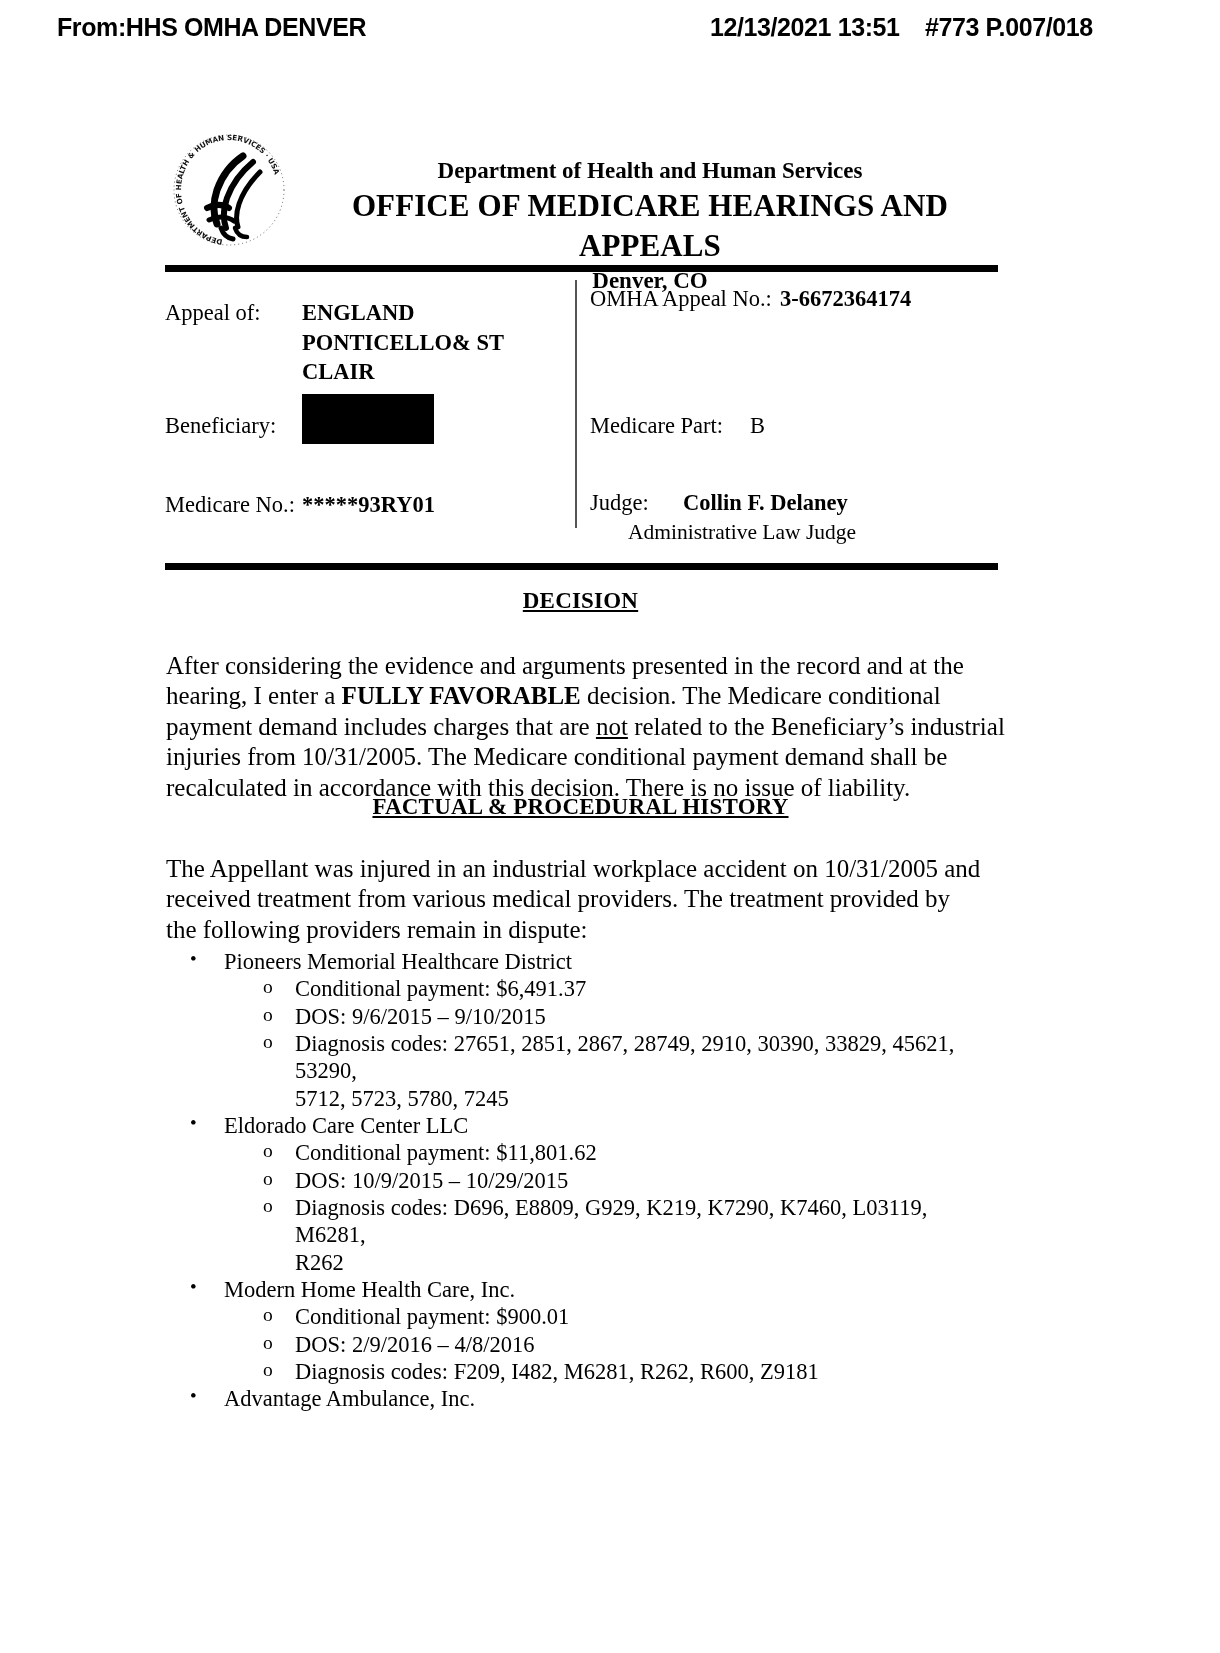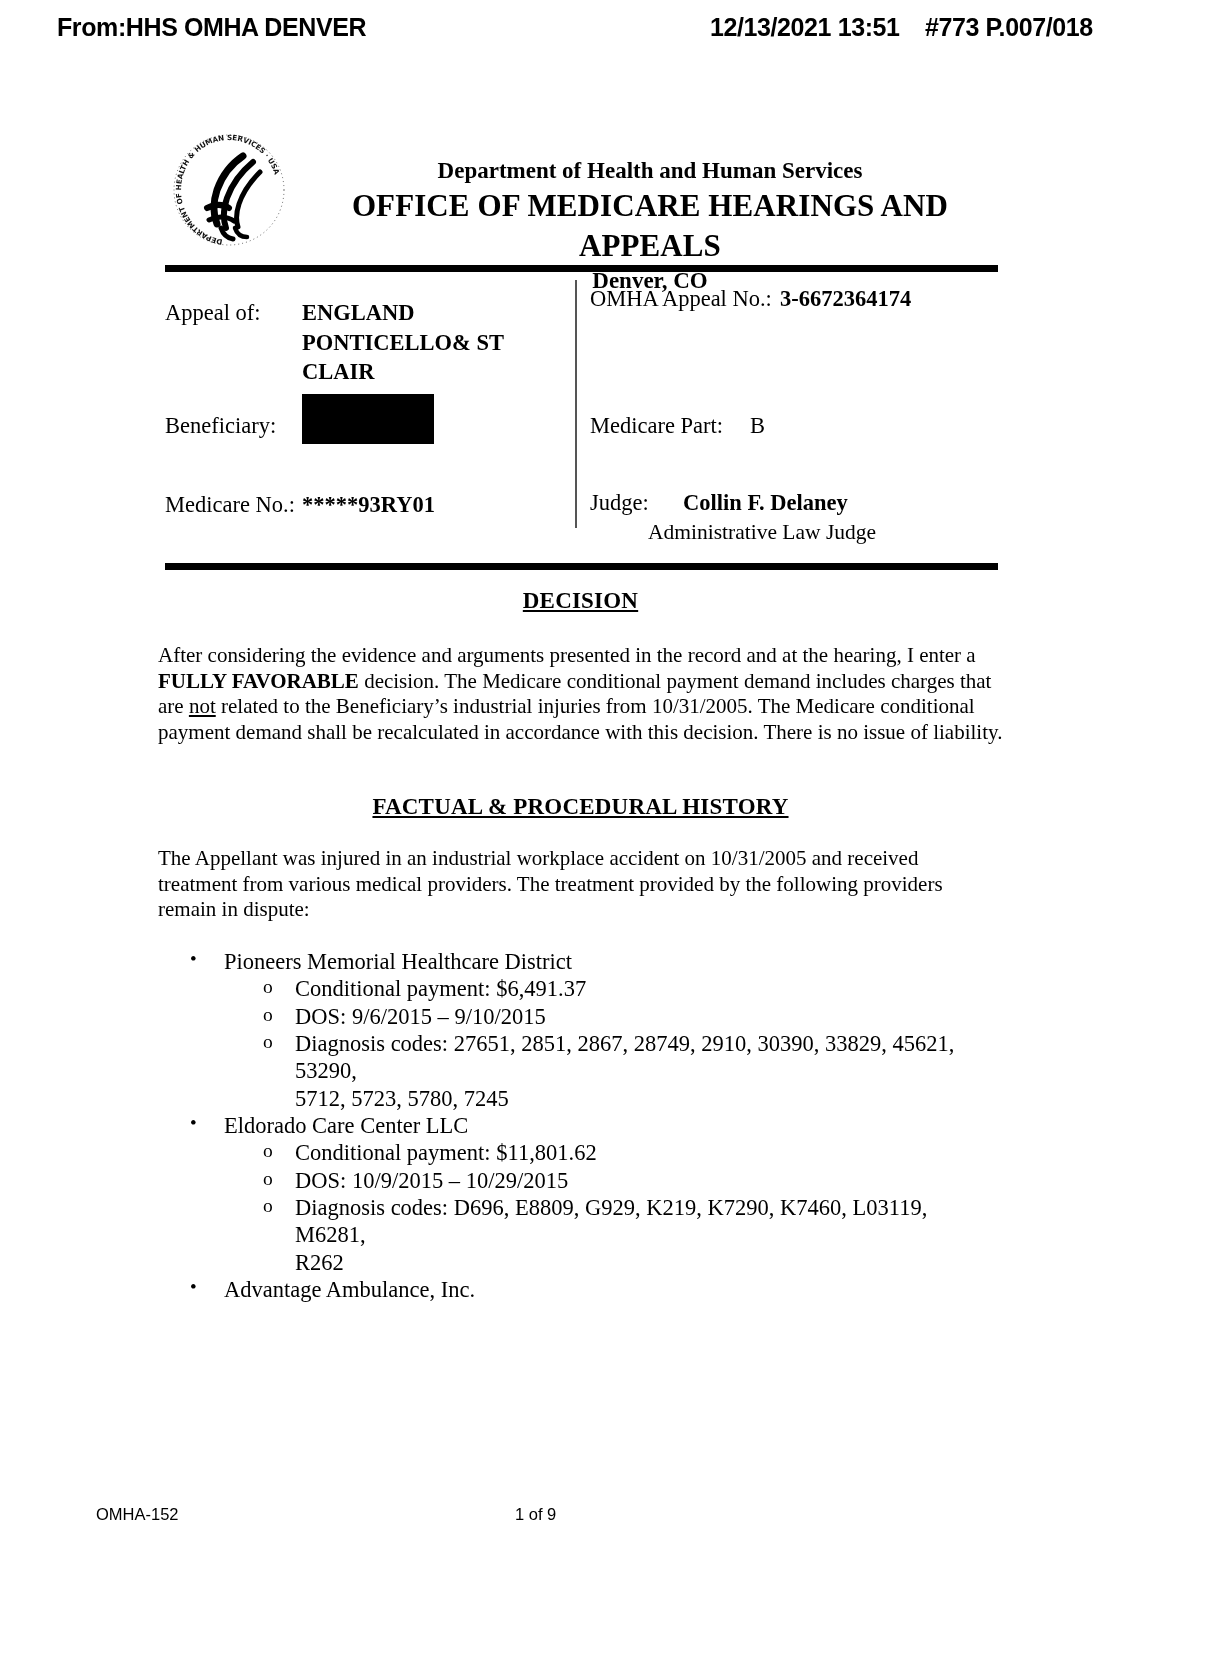--- a/index.html
+++ b/index.html
@@ -181,21 +181,21 @@
   .row-omha .cap-label { width: 190px; }
 
   .row-part { position: absolute; left: 0; top: 133px; width: 420px; }
   .row-part .cap-label { width: 160px; }
 
   .row-before { position: absolute; left: 0; top: 210px; width: 420px; }
   .row-before .cap-label { width: 93px; }
   .row-before .alj-name { font-weight: bold; }
   .row-before .alj-title {
     display: block;
-    margin-left: 58px;
+    margin-left: 38px;
     font-weight: normal;
     font-size: 21.5px;
   }
 
   
   .content {
     position: absolute;
     left: 158px;
     top: 588px;
     width: 845px;
@@ -205,22 +205,22 @@
     text-align: center;
     font-size: 23px;
     font-weight: bold;
     text-decoration: underline;
     letter-spacing: 0.2px;
   }
   .head-decision { position: absolute; left: 0; top: 0; width: 845px; }
   .head-history  { position: absolute; left: 0; top: 206px; width: 845px; }
 
   p.para {
-    margin: 0;
-    font-size: 21px;
+    margin: 8px;
+    font-size: 25px;
     line-height: 1.215;
     text-align: left;
   }
   .para-decision { position: absolute; left: 0; top: 55px; width: 848px; }
   .para-history  { position: absolute; left: 0; top: 258px; width: 820px; }
 
   .b { font-weight: bold; }
   .u { text-decoration: underline; }
 
   
@@ -384,26 +384,28 @@
 
       <div class="prov">
         <div class="prov-name">Eldorado Care Center LLC</div>
         <div class="sub">Conditional payment: $11,801.62</div>
         <div class="sub">DOS: 10/9/2015 – 10/29/2015</div>
         <div class="sub">Diagnosis codes: D696, E8809, G929, K219, K7290, K7460, L03119, M6281,</div>
         <div class="sub-cont">R262</div>
       </div>
 
 
+      <div class="prov">
+        <div class="prov-name">Modern Home Health Care, Inc.</div>
+        <div class="sub">Conditional payment: $900.01</div>
+        <div class="sub">DOS: 2/9/2016 – 4/8/2016</div>
+        <div class="sub">Diagnosis codes: F209, I482, M6281, R262, R600, Z9181</div>
+      </div>
 
       <div class="prov">
         <div class="prov-name">Advantage Ambulance, Inc.</div>
       </div>
 
     </div>
   </div>
 
-  <div class="footer">
-    <span class="footer-left">OMHA-152</span>
-    <span class="footer-center">1 of 9</span>
-  </div>
 
 </div>
 
 </body></html>

